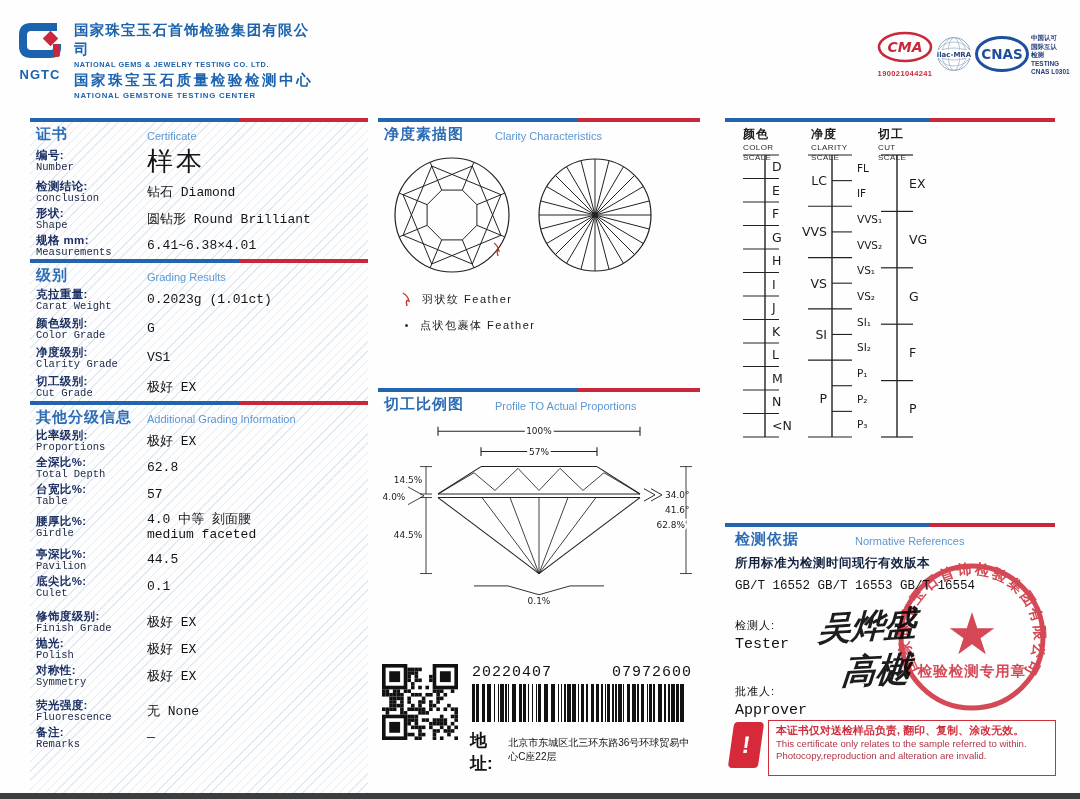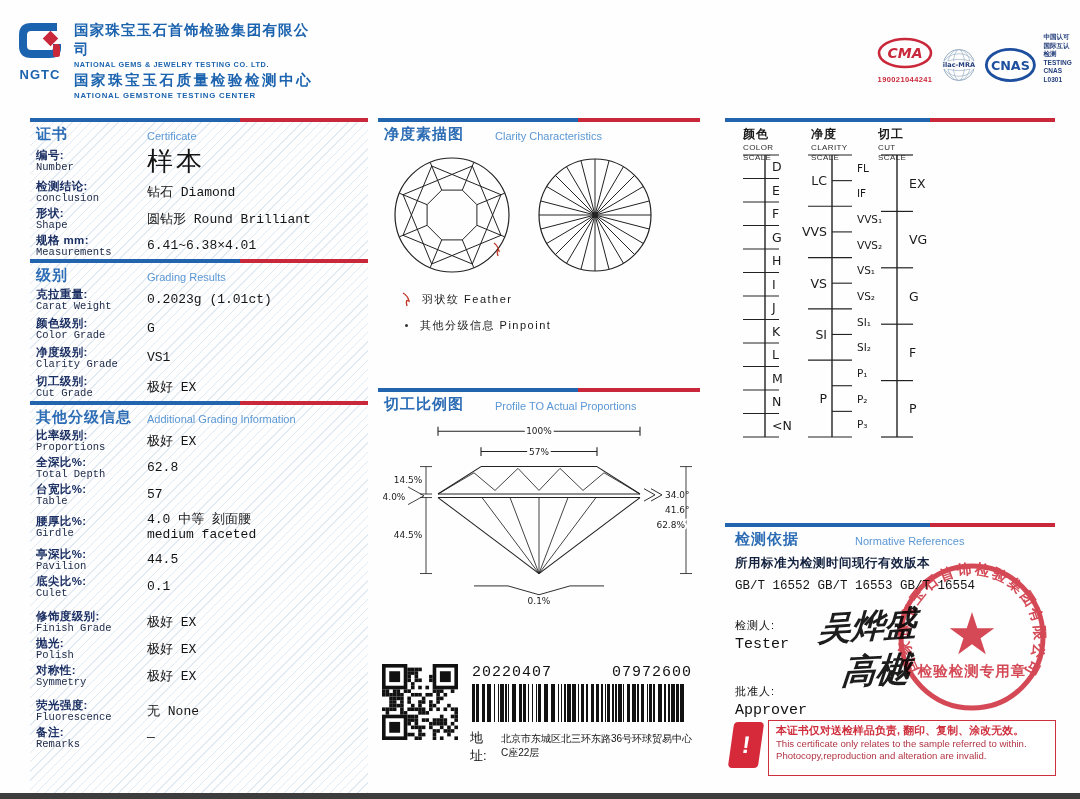--- a/index.html
+++ b/index.html
@@ -6,21 +6,21 @@
 html,body{width:1080px;height:799px}
 body{position:relative;background:#fefefe;font-family:"Liberation Sans","DejaVu Sans",sans-serif;color:#111;overflow:hidden}
 
 .logo-wrap{position:absolute;left:10px;top:18px;width:60px;text-align:center}
 .logo-txt{font-size:13px;font-weight:bold;color:#1b63ae;letter-spacing:1px;margin-top:1px}
 .company{position:absolute;left:74px;top:21px;width:250px}
 .company .cn1{font-size:14.5px;font-weight:bold;color:#1b63ae;letter-spacing:1.2px}
 .company .en1{font-size:7.3px;font-weight:bold;color:#1b63ae;letter-spacing:.6px;margin:1px 0 2px}
 .company .cn2{font-size:14.5px;font-weight:bold;color:#1b63ae;letter-spacing:2.6px}
 .company .en2{font-size:7.8px;font-weight:bold;color:#1b63ae;letter-spacing:.8px;margin-top:1px}
-.marks{position:absolute;left:876px;top:30px;display:flex;align-items:flex-end;gap:7px}
+.marks{position:absolute;left:876px;top:30px;display:flex;align-items:center;gap:1px}
 .cma-num{font-size:7.5px;font-weight:bold;color:#c9283a;letter-spacing:.4px;text-align:center;margin-top:1px}
 .cnas-txt{font-size:6.5px;font-weight:bold;color:#26407c;line-height:8.5px;padding-top:3px}
 
 .col{position:absolute;top:118px}
 .col-left{left:30px;width:338px;height:677px;background-image:repeating-linear-gradient(135deg,rgba(125,165,205,.22) 0px,rgba(125,165,205,.22) 1px,transparent 1px,transparent 6.5px)}
 .col-mid{left:378px;width:322px;height:677px}
 .col-right{left:725px;width:330px;height:677px}
 .sec-bar{height:4px;background:linear-gradient(90deg,#2264ad 0 62%,#c9283a 62% 100%)}
 .sec-head{position:relative;height:22px;padding:3px 0 0 6px}
 .sec-head .cn{font-size:15px;font-weight:bold;color:#2b6cb4;letter-spacing:1px}
@@ -37,21 +37,21 @@
 .row.gap{margin-top:8px}
 
 .legend-item{display:flex;align-items:center;height:26px;margin-left:22px}
 .legend-item .txt{font-size:11px;letter-spacing:1.5px;color:#181818;margin-left:8px}
 .pin-dot{width:3px;height:3px;background:#333;border-radius:50%;display:inline-block;margin-left:5px}
 .mid-gap{height:50px}
 .bc-block{display:flex;gap:12px;margin-top:56px;padding-left:4px}
 .bc-right{width:224px}
 .bc-nums{display:flex;justify-content:space-between;padding:0 2px;height:20px;font-family:"Liberation Mono","DejaVu Sans Mono",monospace;font-size:15px;letter-spacing:1px;color:#111}
 .bc-addr{margin-top:3px;font-size:10px;color:#111;display:flex;align-items:baseline}
-.bc-addr .al{font-size:13px;font-weight:normal;margin-right:6px}
+.bc-addr .al{font-size:17px;font-weight:bold;margin-right:6px}
 
 .shead{position:absolute;width:70px}
 .shead .cn{font-size:12px;font-weight:bold;color:#1c1c1c;letter-spacing:1px}
 .shead .en{font-size:8px;color:#2c2c2c;line-height:9.5px;letter-spacing:.4px}
 #scales-svg{position:absolute;left:0;top:0}
 .refs{position:absolute;left:0;top:405px;width:330px}
 .refs .sec-head .en{left:130px}
 .refs-l1{padding-left:10px;margin-top:6px;font-size:12.5px;font-weight:bold;color:#13213f;letter-spacing:.5px}
 .refs-l2{padding-left:10px;margin-top:7px;font-size:12.5px;color:#141414;font-family:"Liberation Mono","DejaVu Sans Mono",monospace}
 .signrow{position:absolute;left:10px}
@@ -312,21 +312,21 @@
       <circle cx="217" cy="69" r="1.5" fill="#222"></circle>
     </svg>
   <div class="legend-item">
     <svg width="14" height="16" viewBox="0 0 14 16">
       <path d="M3,2 q5,3 6,8 q-4,-2 -2,5" fill="none" stroke="#c0392b" stroke-width="1.4"></path>
     </svg>
     <span class="txt">羽状纹 Feather</span>
   </div>
   <div class="legend-item">
     <span class="pin-dot"></span>
-    <span class="txt" style="margin-left:12px">其他分级信息 Pinpoint</span>
+    <span class="txt" style="margin-left:12px">点状包裹体 Feather</span>
   </div>
   <div class="mid-gap"></div>
   <div class="sec-bar"></div>
   <div class="sec-head"><span class="cn">切工比例图</span><span class="en">Profile TO Actual Proportions</span></div>
   <svg id="profile-svg" width="322" height="190" viewBox="0 0 322 215" preserveAspectRatio="none" style="display:block;margin-top:4px">
       <line x1="60" y1="15" x2="262" y2="15" stroke="#222" stroke-width="1.1"></line>
       <line x1="60" y1="10" x2="60" y2="20" stroke="#222" stroke-width="1.1"></line>
       <line x1="262" y1="10" x2="262" y2="20" stroke="#222" stroke-width="1.1"></line>
       <text x="161" y="18.5" font-size="9" text-anchor="middle" fill="#1a1a1a" paint-order="stroke" stroke="#fff" stroke-width="5">100%</text>
       <line x1="103" y1="38" x2="219" y2="38" stroke="#222" stroke-width="1.1"></line>

